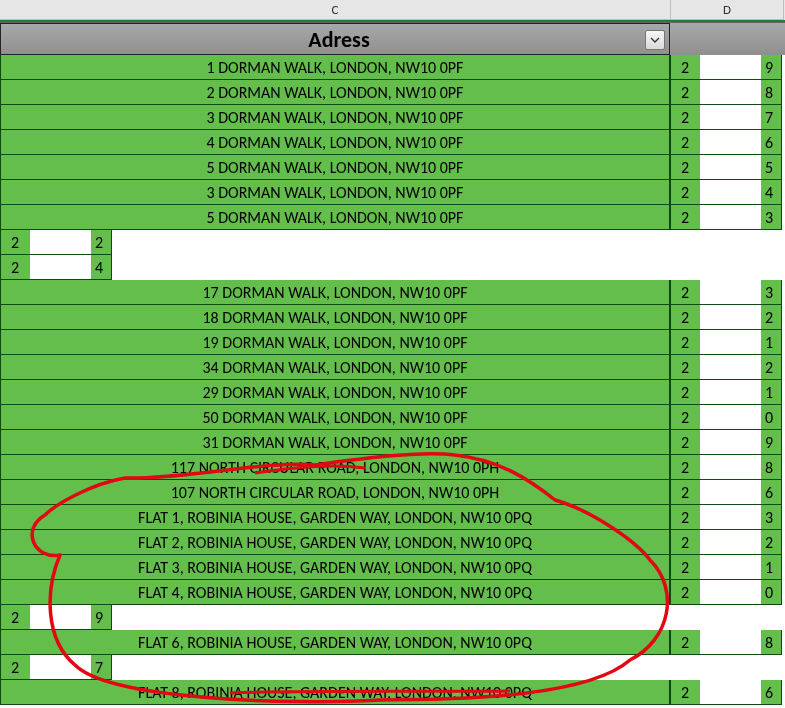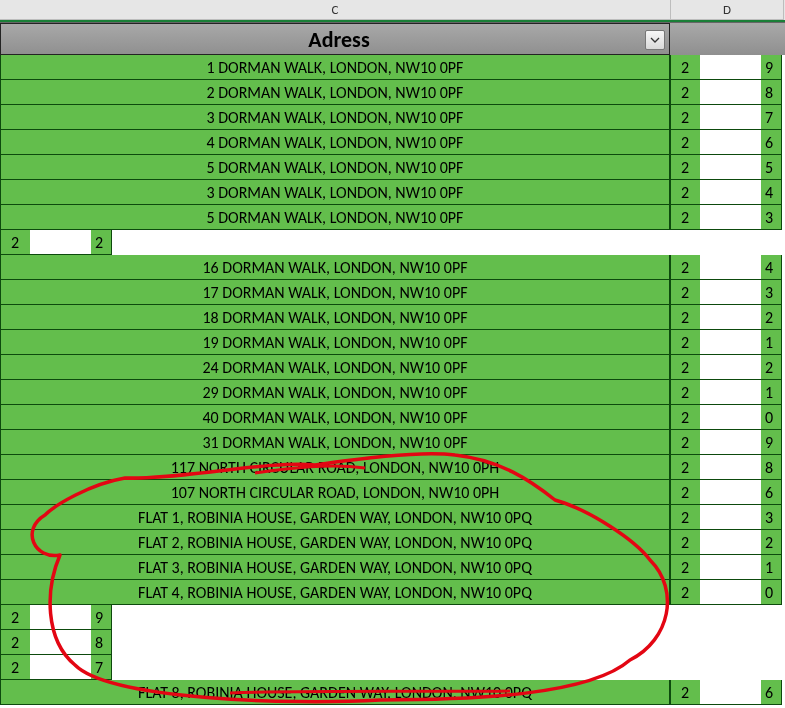--- a/index.html
+++ b/index.html
@@ -187,21 +187,20 @@
         </div>
       </div>
       <div class="row">
         <div class="cell uprn">
           <span style="position: absolute; left: 10px;">2</span>
           <span style="position: absolute; right: 8px;">2</span>
           <div class="uprn-mask"></div>
         </div>
       </div>
       <div class="row">
-        <div class="cell addr">16 DORMAN WALK, LONDON, NW10 0PF</div>
         <div class="cell uprn">
           <span style="position: absolute; left: 10px;">2</span>
           <span style="position: absolute; right: 8px;">4</span>
           <div class="uprn-mask"></div>
         </div>
       </div>
       <div class="row">
         <div class="cell addr">17 DORMAN WALK, LONDON, NW10 0PF</div>
         <div class="cell uprn">
           <span style="position: absolute; left: 10px;">2</span>
@@ -219,37 +218,37 @@
       </div>
       <div class="row">
         <div class="cell addr">19 DORMAN WALK, LONDON, NW10 0PF</div>
         <div class="cell uprn">
           <span style="position: absolute; left: 10px;">2</span>
           <span style="position: absolute; right: 8px;">1</span>
           <div class="uprn-mask"></div>
         </div>
       </div>
       <div class="row">
-        <div class="cell addr">24 DORMAN WALK, LONDON, NW10 0PF</div>
+        <div class="cell addr">34 DORMAN WALK, LONDON, NW10 0PF</div>
         <div class="cell uprn">
           <span style="position: absolute; left: 10px;">2</span>
           <span style="position: absolute; right: 8px;">2</span>
           <div class="uprn-mask"></div>
         </div>
       </div>
       <div class="row">
         <div class="cell addr">29 DORMAN WALK, LONDON, NW10 0PF</div>
         <div class="cell uprn">
           <span style="position: absolute; left: 10px;">2</span>
           <span style="position: absolute; right: 8px;">1</span>
           <div class="uprn-mask"></div>
         </div>
       </div>
       <div class="row">
-        <div class="cell addr">40 DORMAN WALK, LONDON, NW10 0PF</div>
+        <div class="cell addr">50 DORMAN WALK, LONDON, NW10 0PF</div>
         <div class="cell uprn">
           <span style="position: absolute; left: 10px;">2</span>
           <span style="position: absolute; right: 8px;">0</span>
           <div class="uprn-mask"></div>
         </div>
       </div>
       <div class="row">
         <div class="cell addr">31 DORMAN WALK, LONDON, NW10 0PF</div>
         <div class="cell uprn">
           <span style="position: absolute; left: 10px;">2</span>
@@ -306,20 +305,21 @@
         </div>
       </div>
       <div class="row">
         <div class="cell uprn">
           <span style="position: absolute; left: 10px;">2</span>
           <span style="position: absolute; right: 8px;">9</span>
           <div class="uprn-mask"></div>
         </div>
       </div>
       <div class="row">
+        <div class="cell addr">FLAT 6, ROBINIA HOUSE, GARDEN WAY, LONDON, NW10 0PQ</div>
         <div class="cell uprn">
           <span style="position: absolute; left: 10px;">2</span>
           <span style="position: absolute; right: 8px;">8</span>
           <div class="uprn-mask"></div>
         </div>
       </div>
       <div class="row">
         <div class="cell uprn">
           <span style="position: absolute; left: 10px;">2</span>
           <span style="position: absolute; right: 8px;">7</span>

